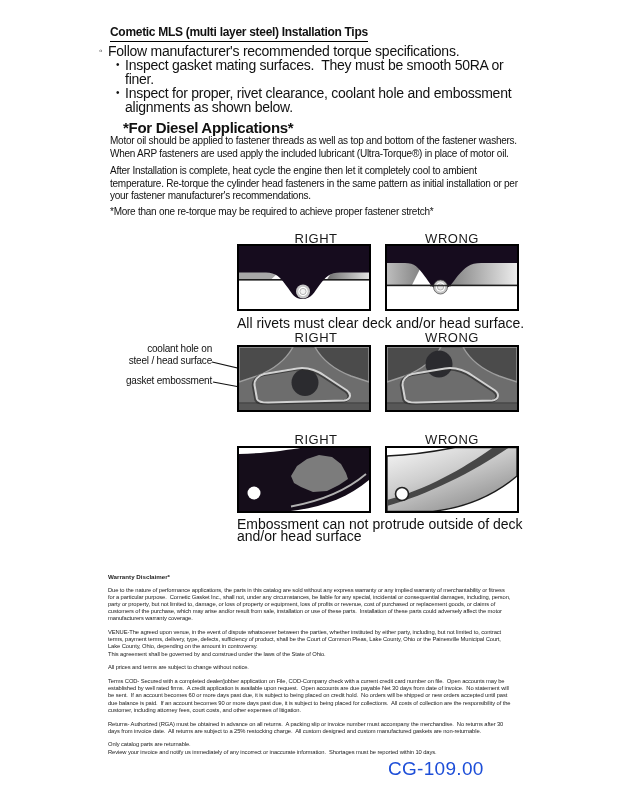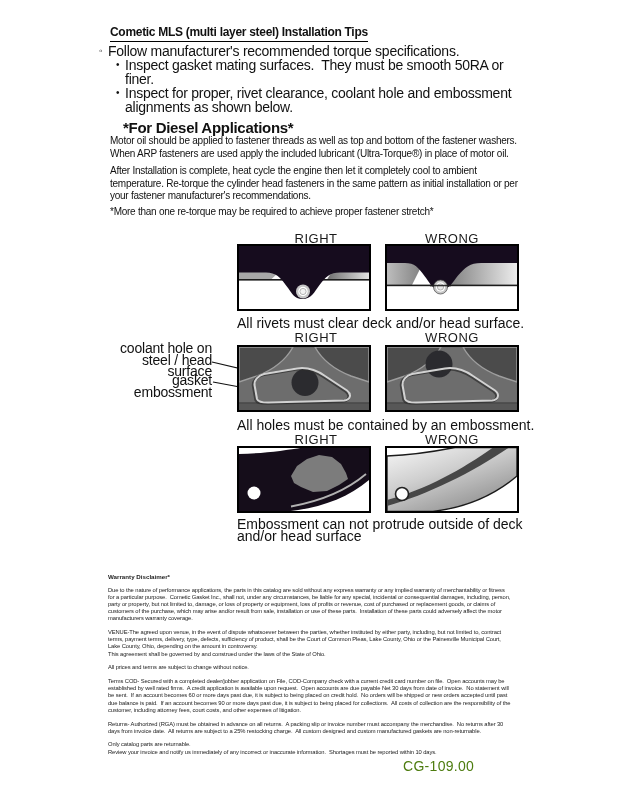--- a/index.html
+++ b/index.html
@@ -62,36 +62,36 @@
     font-size:14px; color:#111;
   }
   #d1 .dcaption { top:84px; }
   #d2 .dcaption { top:87px; }
   #d3 .dcaption.c1 { top:84px; }
   #d3 .dcaption.c2 { top:95.5px; }
 
   
   .callout {
     position:absolute; left:-129px; width:104px; text-align:right;
-    font-size:14px; letter-spacing:-0.2px; line-height:11.5px; color:#111;
+    font-size:10px; letter-spacing:-0.2px; line-height:11.5px; color:#111;
   }
   #callout-coolant { top:13px; }
   #callout-emboss  { top:45px; }
   .callout-lines { position:absolute; left:-27px; top:25px; }
 
   
   .disclaimer { position:absolute; left:108px; top:573px; width:404px; color:#222; }
   .disclaimer .dh { font-size:6.2px; font-weight:bold; margin-bottom:6.5px; }
   .wblock { margin-bottom:6.5px; }
   .wline { font-size:5.8px; letter-spacing:-0.1px; line-height:7.2px; }
 
   
   .code {
-    position:absolute; left:403px; top:758px;
-    font-size:14px; letter-spacing:0.3px; color:#4d7c0f;
+    position:absolute; left:388px; top:758px;
+    font-size:19px; letter-spacing:0.3px; color:#1d4ed8;
   }
 </style>
 </head>
 <body>
 
 <div class="page">
 
   <div class="title txt">Cometic MLS (multi layer steel) Installation Tips</div>
 
   <div class="tips">
@@ -187,21 +187,20 @@
       <rect x="2" y="58" width="130" height="7" fill="#575757"></rect>
       <rect x="2" y="57.4" width="130" height="1" fill="#3e3e3e"></rect>
       <path d="M2,2 L56,2 C50,13 38,24 20,31 L2,37 Z" fill="#4b4b4b" stroke="#9e9e9e" stroke-width="1.4"></path>
       <path d="M132,2 L78,2 C84,13 96,24 114,31 L132,37 Z" fill="#4b4b4b" stroke="#9e9e9e" stroke-width="1.4"></path>
       <circle cx="54" cy="19" r="13.5" fill="#2b2b2f"></circle>
       <path d="M20,54 L17.5,40 C17,35.5 21,30.5 27,29 L60,23.5 C70,22 80,25.5 88,31 L110,45.5 C115,49.5 113.5,55 107,55.5 L31,57.5 C24.5,57.5 21,57 20,54 Z" fill="none" stroke="#2e2e2e" stroke-width="3" transform="translate(-1.2,0.8)" opacity="0.7"></path>
       <path d="M20,54 L17.5,40 C17,35.5 21,30.5 27,29 L60,23.5 C70,22 80,25.5 88,31 L110,45.5 C115,49.5 113.5,55 107,55.5 L31,57.5 C24.5,57.5 21,57 20,54 Z" fill="none" stroke="#d2d2d2" stroke-width="2"></path>
       <rect x="1" y="1" width="132" height="65" fill="none" stroke="#000" stroke-width="2"></rect>
     </svg>
 
-    <div class="dcaption txt">All holes must be contained by an embossment.</div>
   </div>
 
   <div class="diagram" id="d3">
     <div class="dlabel l">RIGHT</div>
     <div class="dlabel r">WRONG</div>
 
     <svg class="panel l" viewBox="0 0 134 67">
       <rect width="134" height="67" fill="#ffffff"></rect>
       <path d="M2,8 C26,7.5 48,4.5 66,1.5 L132,1.5 V34 C110,53 80,62.5 50,65.5 L2,65.5 Z" fill="#150d1a"></path>
       <path d="M54,60.5 C84,55 110,44 129,28" stroke="#b2b2b2" stroke-width="1.8" fill="none"></path>

